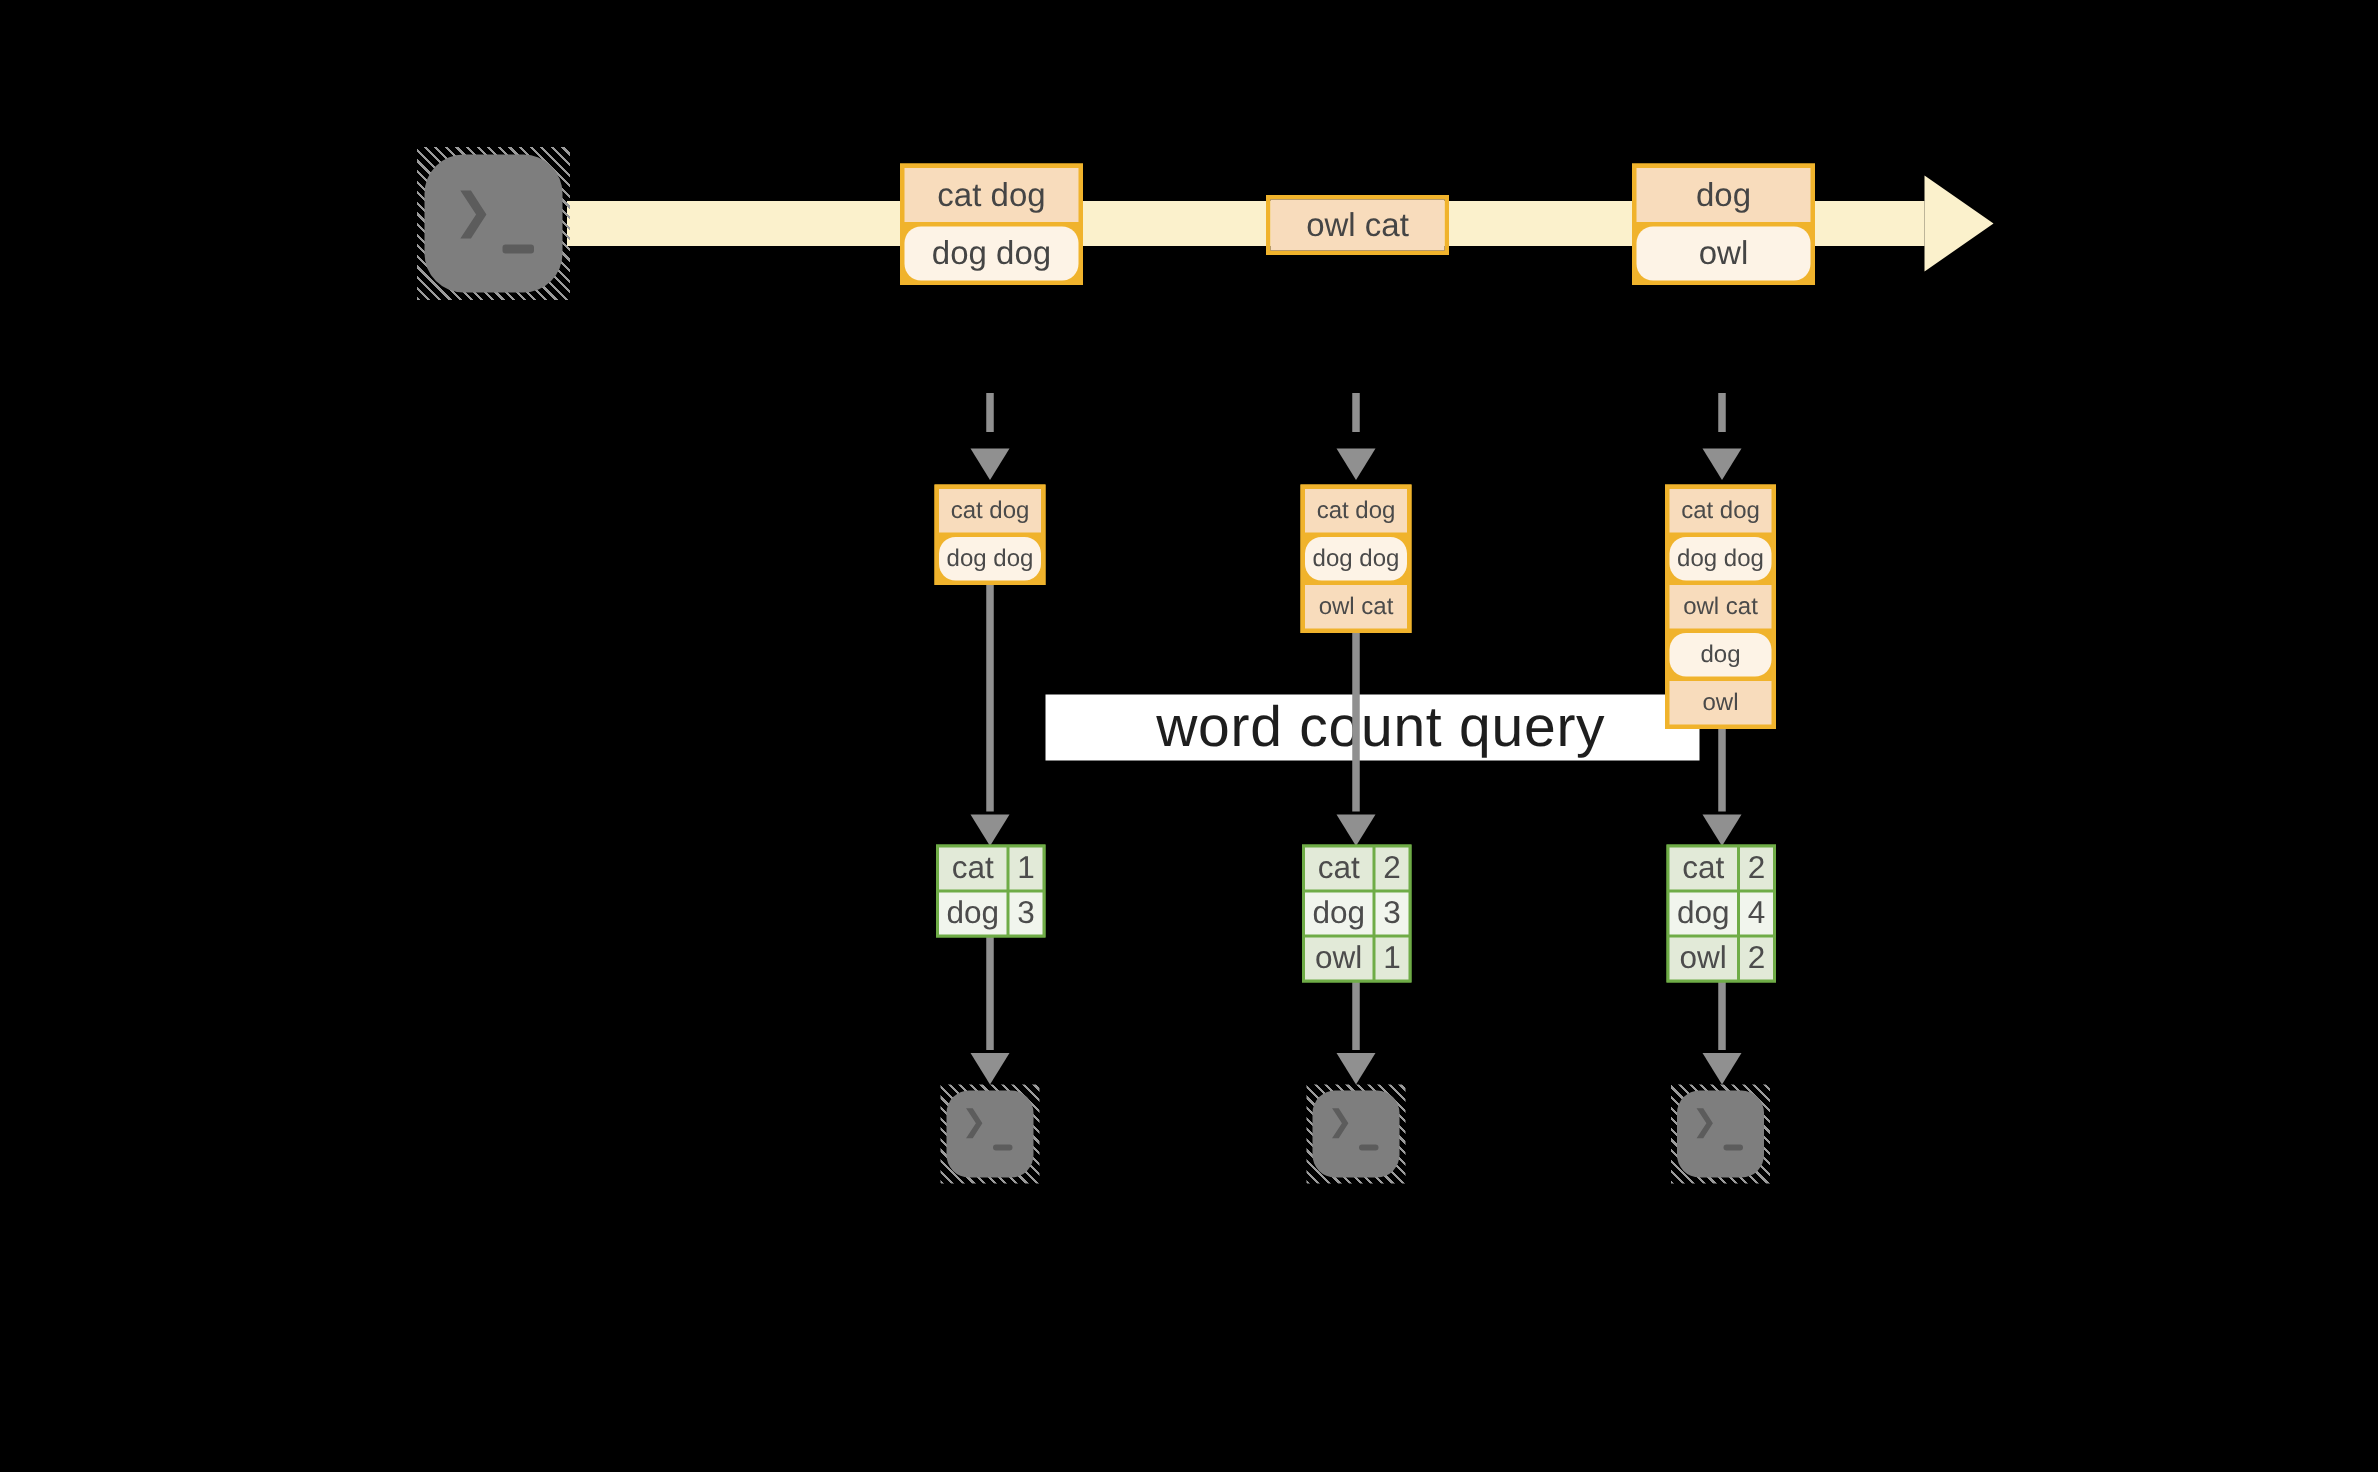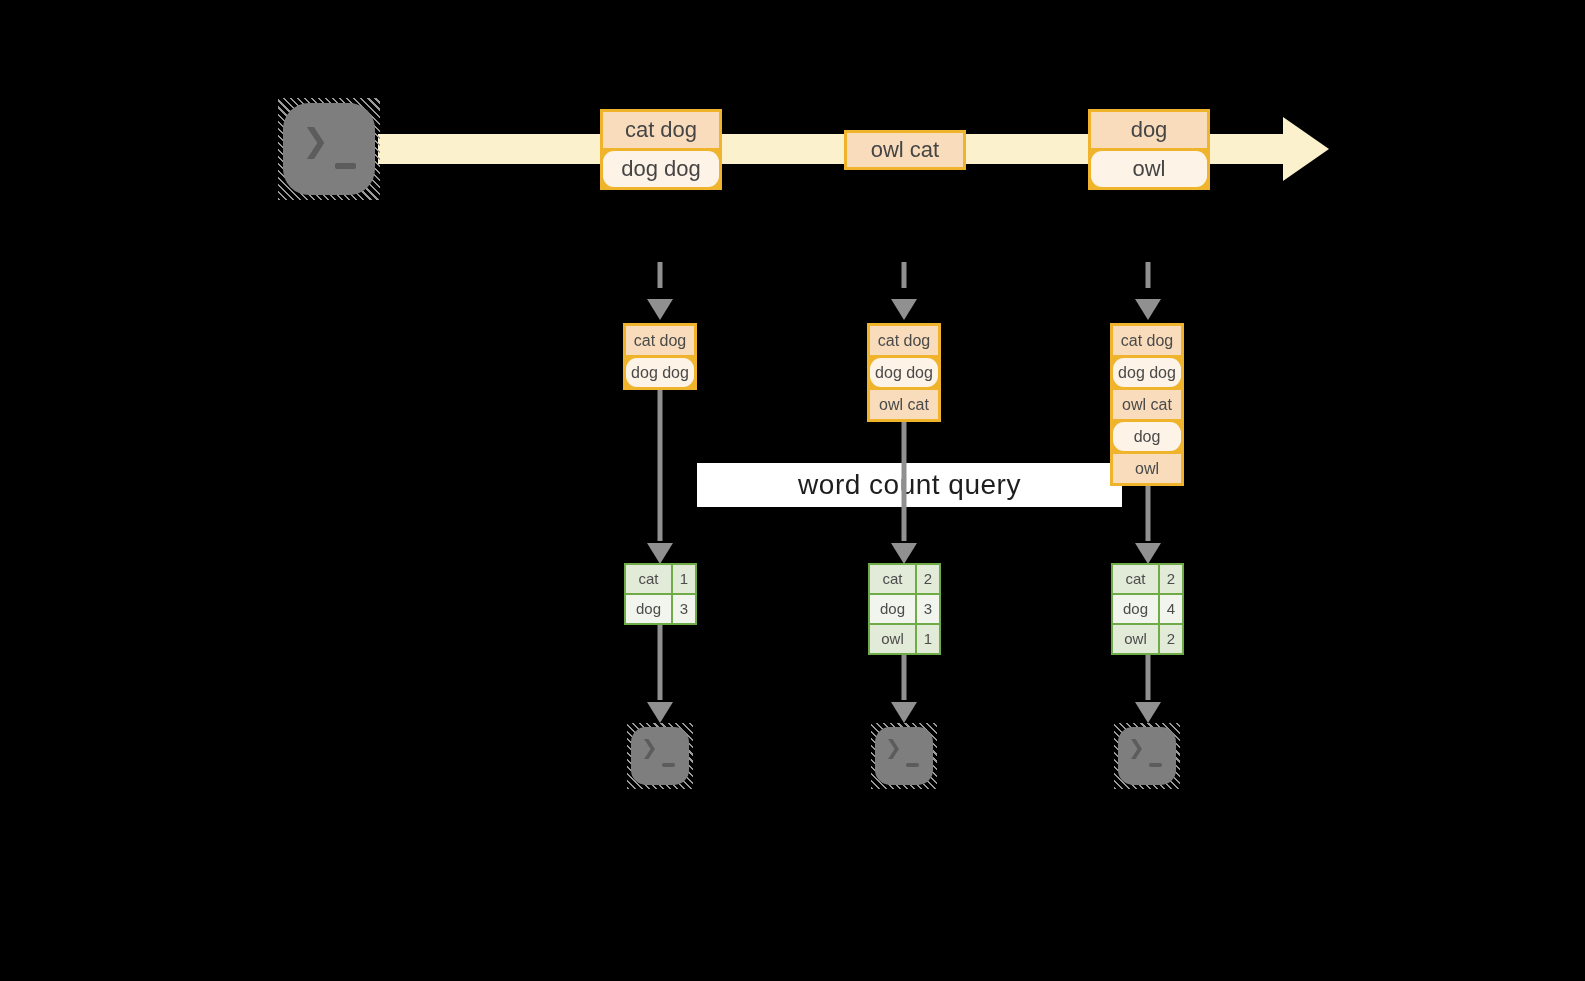--- a/index.html
+++ b/index.html
@@ -26,33 +26,33 @@
   .fill-light { background:var(--c-event_fill_light,#FDF3E6);border-radius:11px; }
 
   
   .stack { position:absolute; z-index:4; width:74px; box-sizing:border-box;
            border:3px solid var(--c-event_border,#F0B32C); background:var(--c-event_border,#F0B32C); }
   .scell { height:29px; line-height:29px; text-align:center; font-size:16px; color:#4a4a4a; }
   .scell + .scell { margin-top:3px; }
 
   
   .qlabel { position:absolute; z-index:2; left:697px; top:463px; width:425px; height:44px;
-            background:#ffffff; text-align:center; line-height:44px; font-size:28px;
-            color:#1e1e1e; letter-spacing:0.5px; }
+            background:#ffffff; text-align:center; line-height:44px; font-size:38px;
+            color:#1e1e1e; letter-spacing:0.5px;padding-left:11px; }
 
   
   svg.arrows { position:absolute; z-index:3; left:0; top:0; }
   .arrow-line { stroke:var(--c-arrow,#909090); stroke-width:5; fill:none; }
   .arrow-line.dashed { stroke-dasharray:26 9; }
   .arrow-head { fill:var(--c-arrow,#909090); }
 
   
   .gtable { position:absolute; z-index:4; width:73px; box-sizing:border-box;
             border:2px solid var(--c-table_border,#6FAC47); background:var(--c-table_border,#6FAC47); }
-  .grow { display:flex; height:28px; line-height:28px; font-size:15px; color:#4c4c4c; }
+  .grow { display:flex; height:28px; line-height:28px; font-size:21px; color:#4c4c4c; }
   .grow + .grow { margin-top:2px; }
   .gword { flex:1; text-align:center; margin-right:2px; }
   .gcount { width:22px; text-align:center; }
   .grow.dark  .gword, .grow.dark  .gcount { background:var(--c-table_fill_dark,#E2EAD8); }
   .grow.light .gword, .grow.light .gcount { background:var(--c-table_fill_light,#F1F5ED); }
 
   
   .term { position:absolute; z-index:5; }
   .term-hatch { position:absolute; inset:0;
                 background:repeating-linear-gradient(45deg,#9b9b9b 0 1.5px, transparent 1.5px 5px); }

